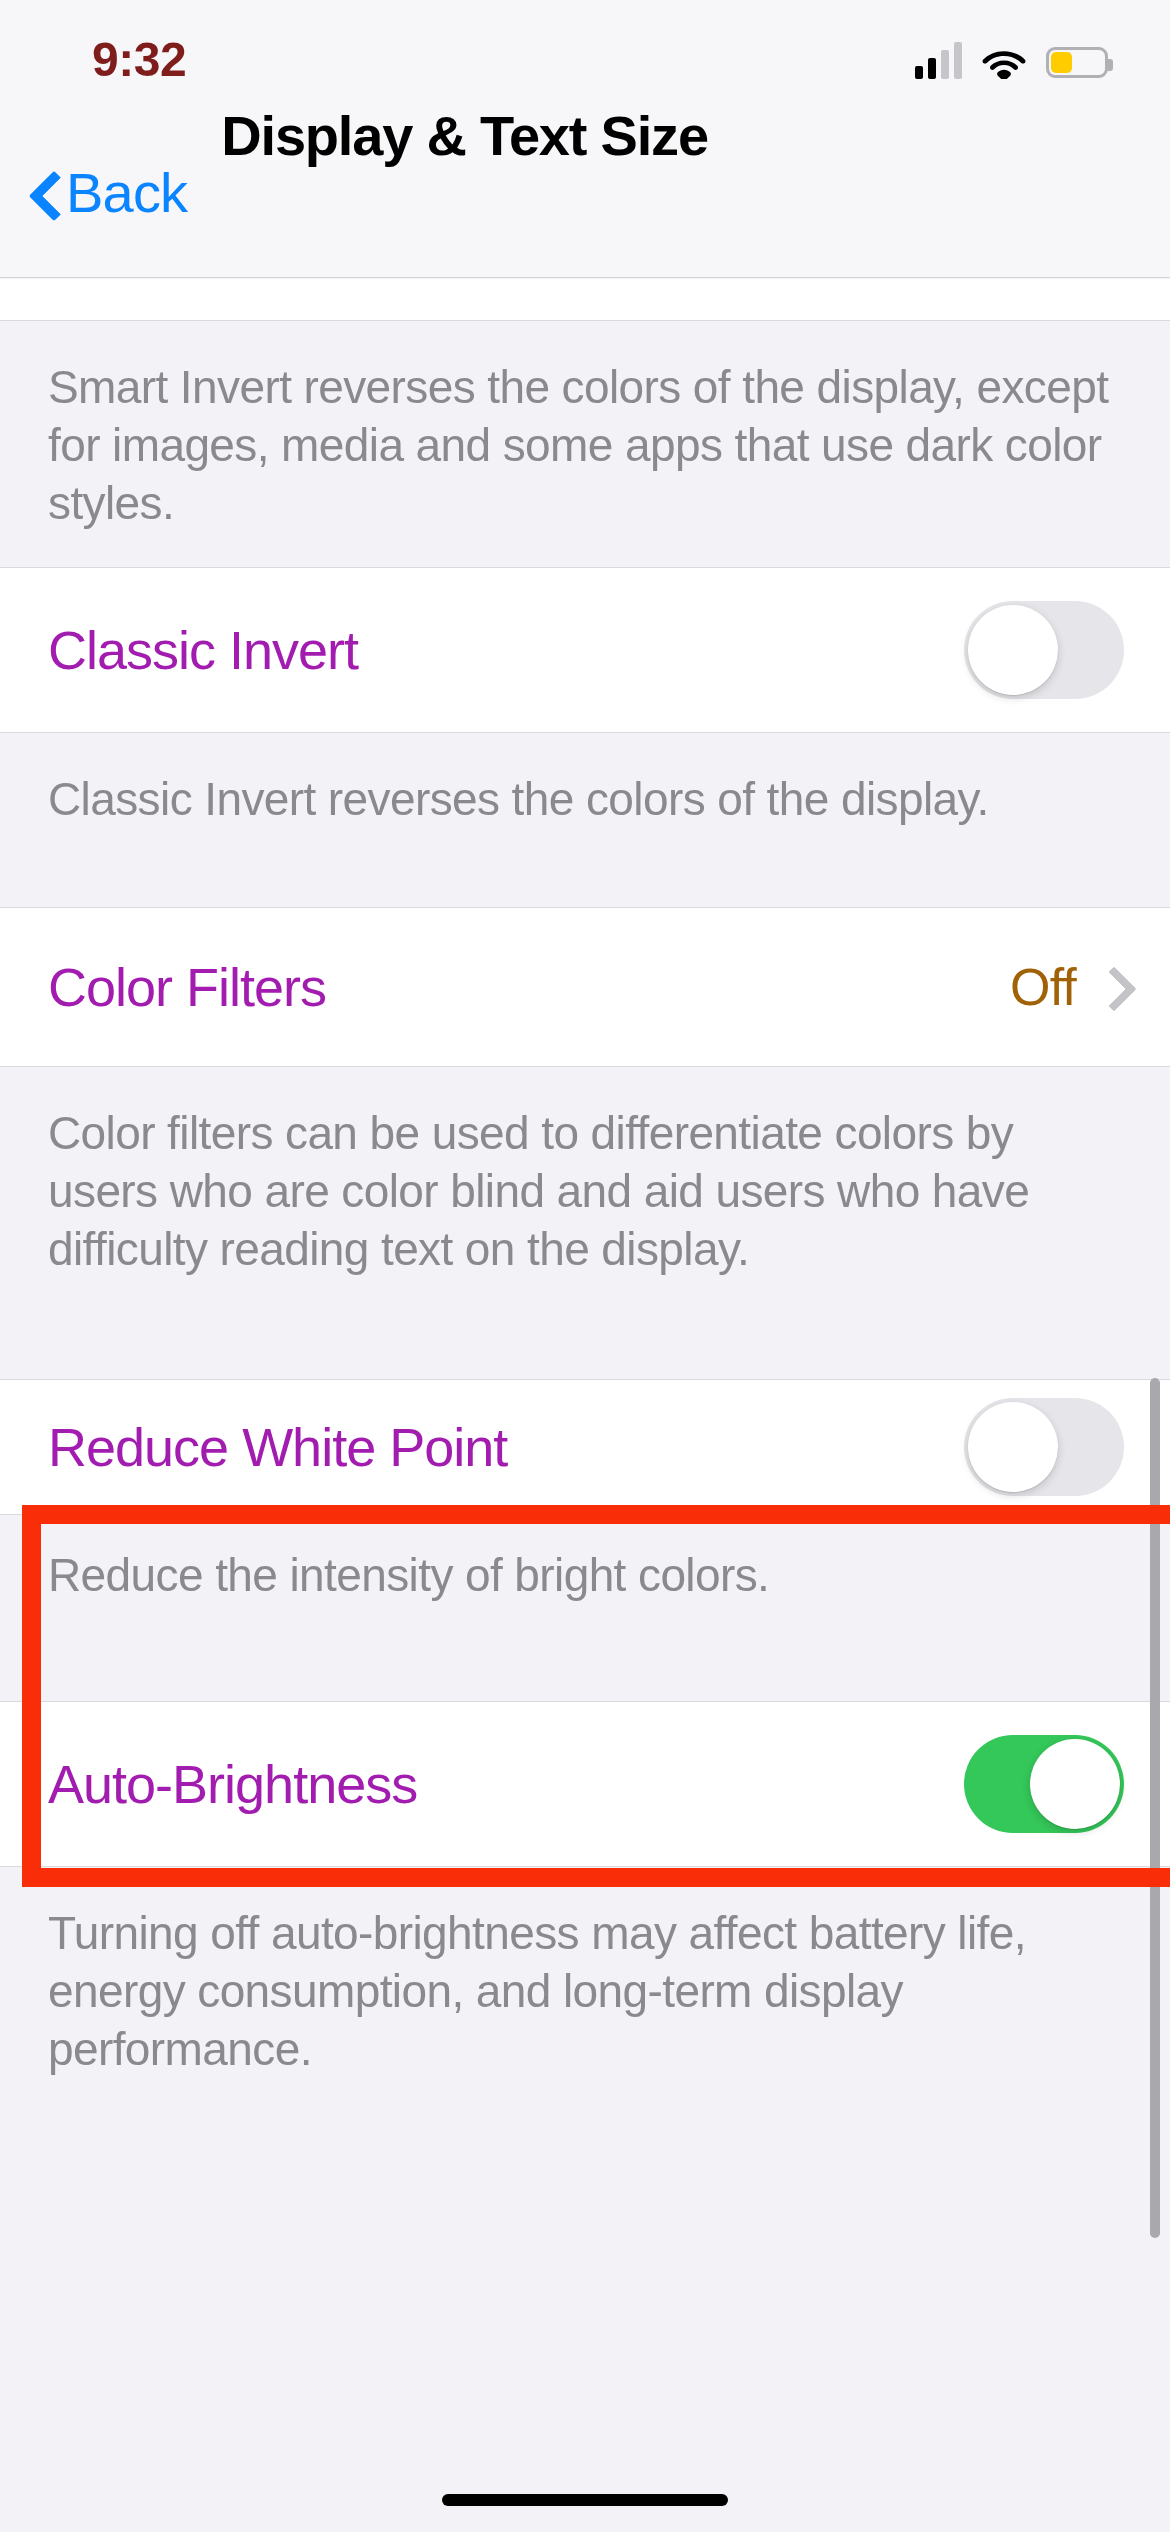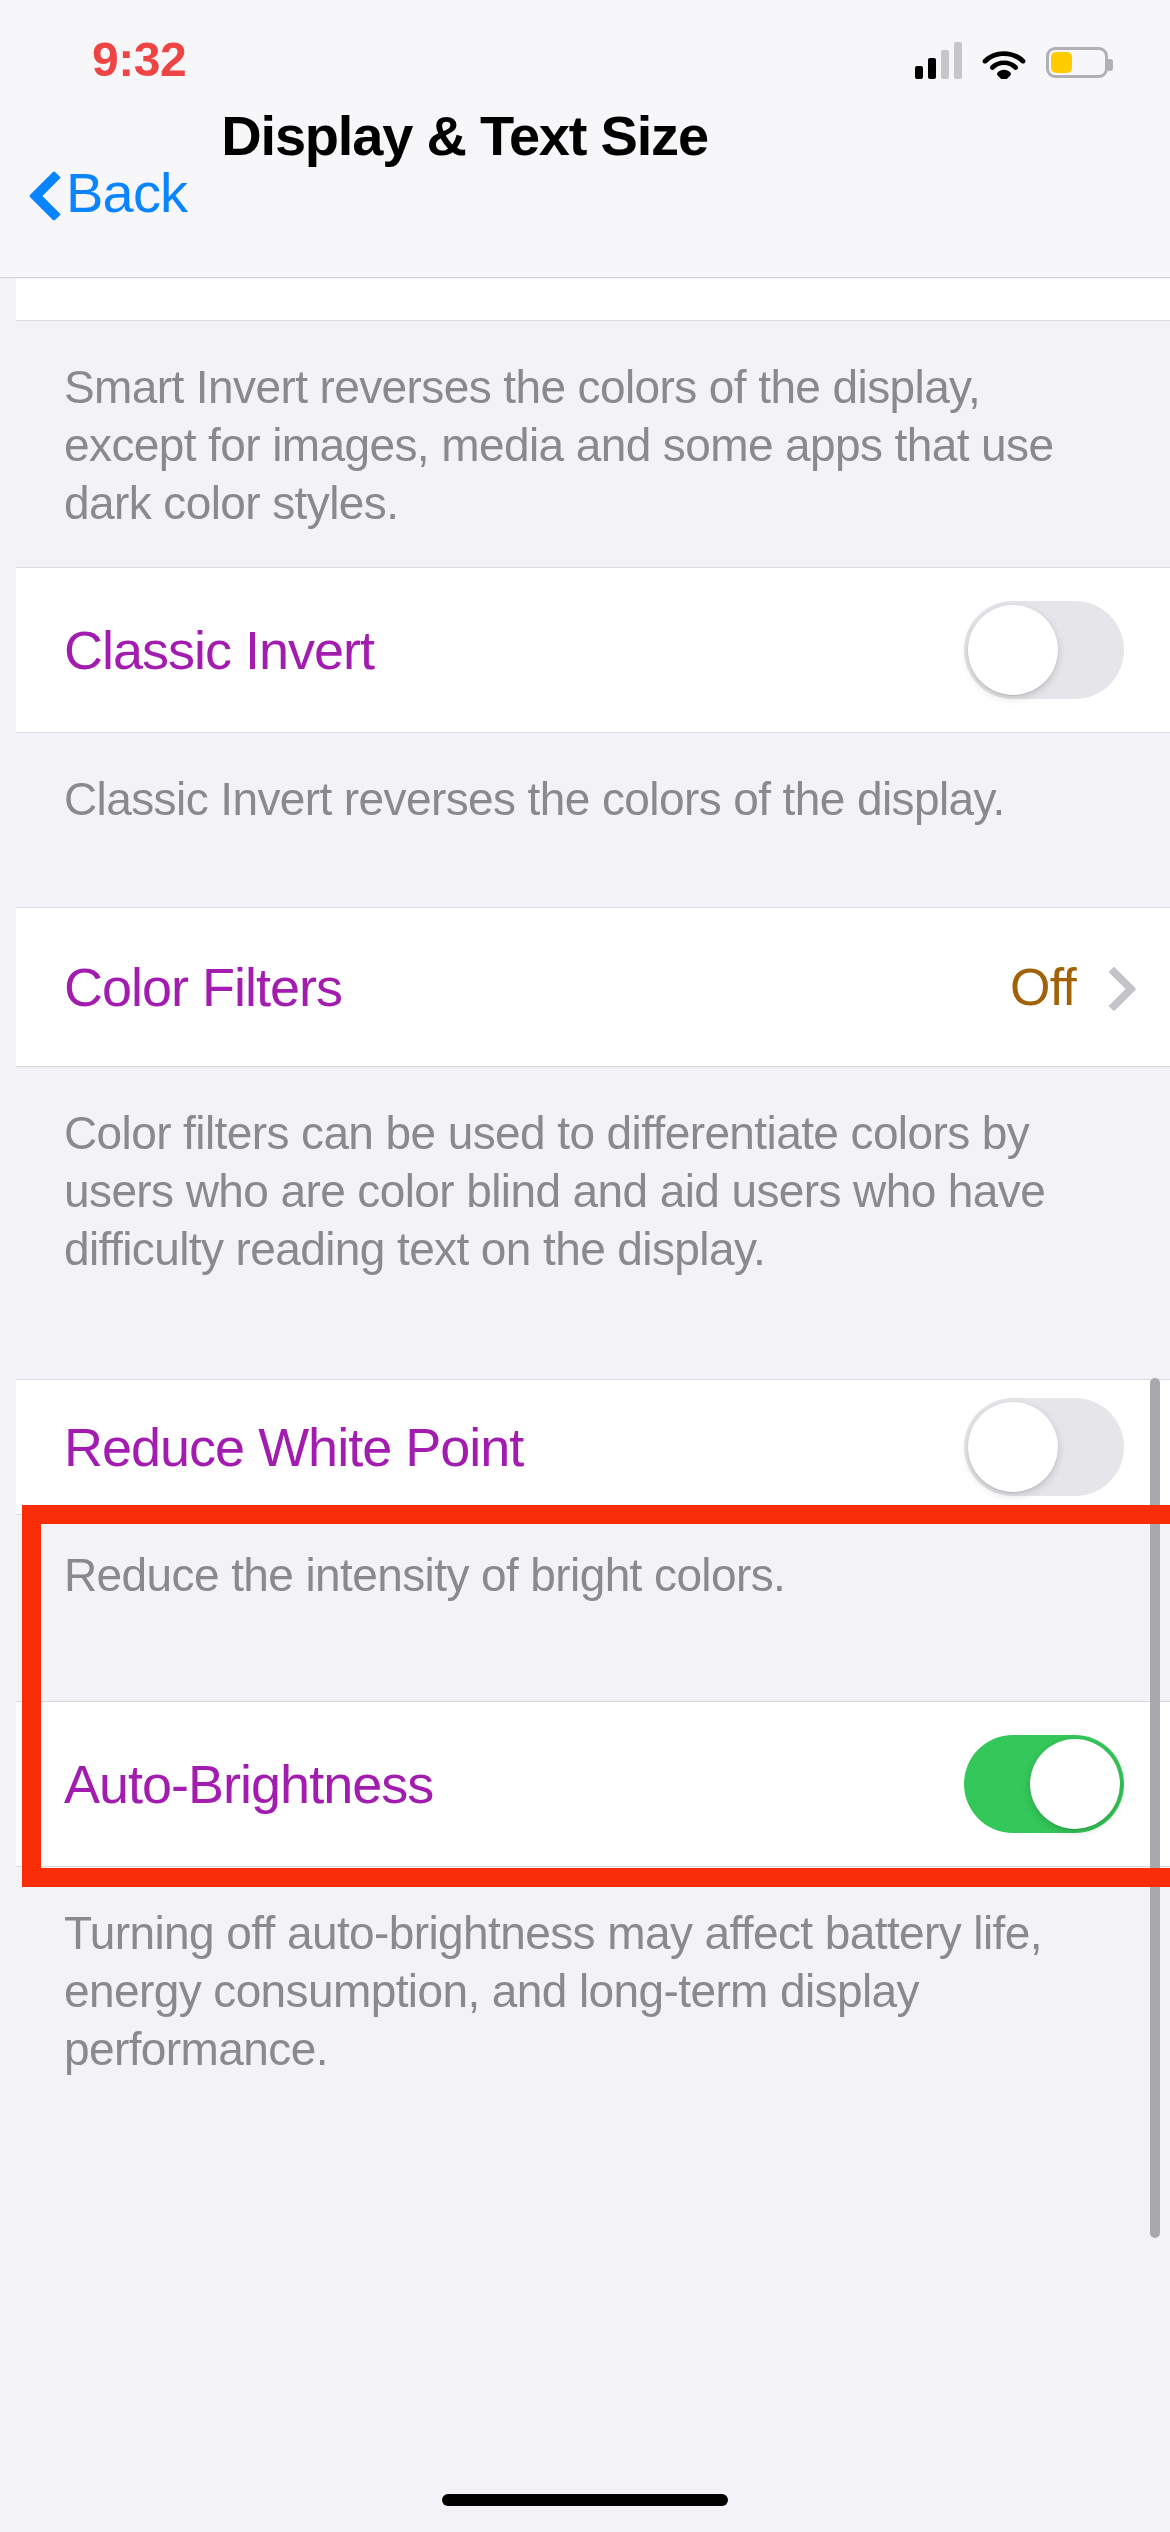--- a/index.html
+++ b/index.html
@@ -13,21 +13,21 @@
   }
 
   
   .statusbar{
     position:absolute; top:0; left:0; width:1170px; height:108px;
     background:#F7F7FA;
     display:flex; align-items:center; justify-content:space-between;
     padding:0 62px 0 92px;
   }
   .sb-time{
-    font-size:48px; font-weight:bold; color:#ef4444;
+    font-size:48px; font-weight:bold; color:#7f1d1d;
     letter-spacing:-0.5px; line-height:1; margin-top:12px;
   }
   .sb-right{ display:flex; align-items:center; gap:20px; margin-top:16px; }
 
   .cell-bars{ display:flex; align-items:flex-end; gap:5px; height:34px; }
   .cell-bars i{ display:block; width:8px; border-radius:2px; background:#000; }
   .cell-bars i:nth-child(1){ height:13px; }
   .cell-bars i:nth-child(2){ height:21px; }
   .cell-bars i:nth-child(3){ height:29px; background:#C5C5CA; }
   .cell-bars i:nth-child(4){ height:37px; background:#C5C5CA; }
@@ -68,21 +68,20 @@
   }
   .nav-title{
     font-size:56px; font-weight:bold; color:#000;
     letter-spacing:-1.2px; margin-left:34px; line-height:1;
   }
 
   
   .content{
     position:absolute; top:279px; left:0; width:1170px; height:2253px;
     background:#F2F2F7;
-    padding-left:16px;
   }
 
   .row{
     background:#FFFFFF;
     display:flex; align-items:center; justify-content:space-between;
     padding:0 46px 0 48px;
     border-top:1px solid #D9D9DE;
     border-bottom:1px solid #D9D9DE;
   }
   .row-label{

